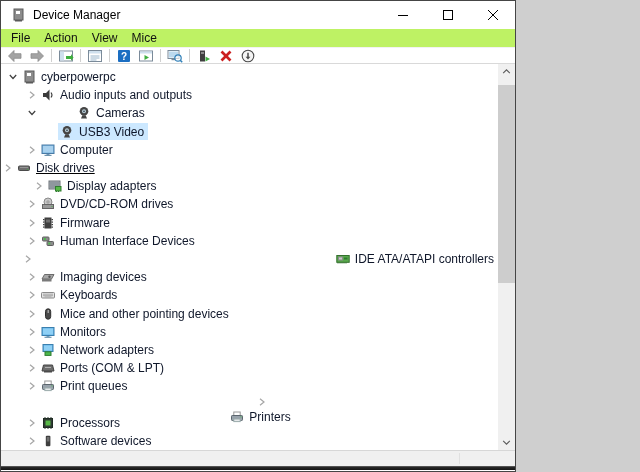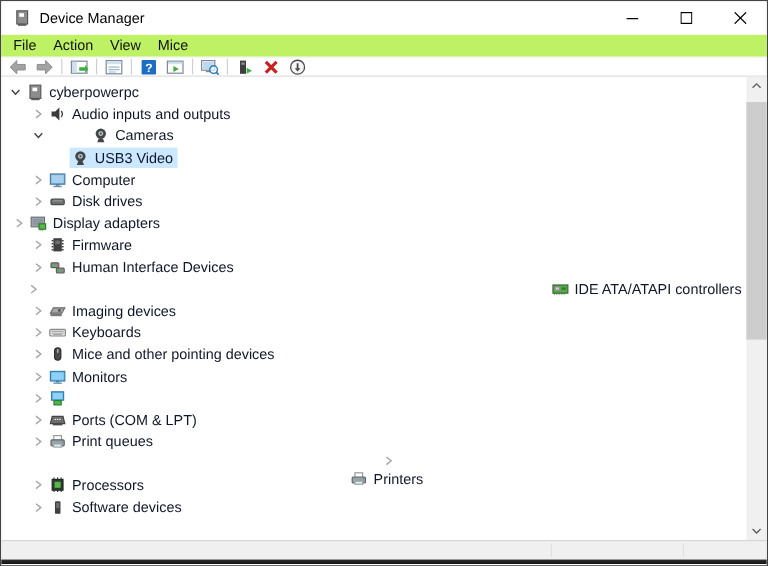--- a/index.html
+++ b/index.html
@@ -1,17 +1,17 @@
 <!DOCTYPE html>
 <html><head>
 <meta charset="utf-8">
 <style>
   html,body{margin:0;padding:0;background:#cfcfcf;font-family:"Liberation Sans",sans-serif;}
   *{box-sizing:border-box;}
-  .window{position:relative;width:640px;height:472px;background:#fff;border:1px solid #454545;overflow:hidden;}
+  .window{position:relative;width:516px;height:472px;background:#fff;border:1px solid #454545;overflow:hidden;}
   
   .titlebar{height:28px;display:flex;align-items:center;background:#fff;}
   .titlebar .app-icon{width:16px;height:16px;margin-left:9px;flex:0 0 16px;}
   .titlebar .title{font-size:12px;color:#000;margin-left:7px;flex:1;white-space:nowrap;}
   .caption-btn{width:45px;height:28px;display:flex;align-items:center;justify-content:center;}
   
   .menubar{height:19px;display:flex;align-items:center;padding-left:3px;background:#bef264;border-bottom:1px solid #f2f2f2;}
   .menubar .menu-item{font-size:12px;color:#111;padding:2px 7px;}
   
   .toolbar{height:16px;display:flex;align-items:center;background:#fff;border-bottom:1px solid #d9d9d9;padding-left:3px;}
@@ -242,50 +242,66 @@
           <div class="row-content">
             <span class="dev-icon"><svg viewBox="0 0 16 16" width="16" height="16">
                 <rect x="2" y="3" width="12" height="8.5" fill="#7db8e0" stroke="#4a7ba6"></rect>
                 <rect x="3" y="4" width="10" height="6.5" fill="#a9d1ee"></rect>
                 <rect x="6.5" y="11.5" width="3" height="1.3" fill="#4a7ba6"></rect>
                 <rect x="4.5" y="12.8" width="7" height="1.2" fill="#6f94ad"></rect>
               </svg></span>
             <span class="lbl">Computer</span>
           </div>
         </div>
-        <div class="row" style="padding-left: 24px;">
+        <div class="row" style=" text-decoration: underline;">
           <span class="expander">
             <svg viewBox="0 0 10 10" width="10" height="10">
               <polyline points="3,1.8 7,5 3,8.2" fill="none" stroke="#a6a6a6" stroke-width="1.2"></polyline>
             </svg>
           </span>
           <div class="row-content">
             <span class="dev-icon"><svg viewBox="0 0 16 16" width="16" height="16">
                 <rect x="2.5" y="6" width="11" height="4.5" rx="1" fill="#6e6e6e" stroke="#4a4a4a"></rect>
                 <line x1="4" y1="7.4" x2="12" y2="7.4" stroke="#9a9a9a"></line>
                 <circle cx="11.8" cy="9.3" r="0.6" fill="#3fae3f"></circle>
               </svg></span>
             <span class="lbl">Disk drives</span>
           </div>
         </div>
-        <div class="row" style="padding-left: 8px; align-items: center;">
+        <div class="row" style="padding-left: 31px; align-items: center;">
           <span class="expander">
             <svg viewBox="0 0 10 10" width="10" height="10">
               <polyline points="3,1.8 7,5 3,8.2" fill="none" stroke="#a6a6a6" stroke-width="1.2"></polyline>
             </svg>
           </span>
           <div class="row-content">
             <span class="dev-icon"><svg viewBox="0 0 16 16" width="16" height="16">
                 <rect x="2" y="3" width="11" height="8" fill="#b0b7bd" stroke="#6a7076"></rect>
                 <rect x="3" y="4" width="9" height="6" fill="#8f979e"></rect>
                 <rect x="8.5" y="8.5" width="5.5" height="4.5" fill="#58b947" stroke="#2f7d2f"></rect>
                 <line x1="9.5" y1="13" x2="9.5" y2="14" stroke="#2f7d2f"></line>
                 <line x1="11.5" y1="13" x2="11.5" y2="14" stroke="#2f7d2f"></line>
               </svg></span>
             <span class="lbl">Display adapters</span>
+          </div>
+        </div>
+        <div class="row" style="padding-left: 24px;">
+          <span class="expander">
+            <svg viewBox="0 0 10 10" width="10" height="10">
+              <polyline points="3,1.8 7,5 3,8.2" fill="none" stroke="#a6a6a6" stroke-width="1.2"></polyline>
+            </svg>
+          </span>
+          <div class="row-content">
+            <span class="dev-icon"><svg viewBox="0 0 16 16" width="16" height="16">
+                <circle cx="8" cy="6" r="4" fill="#c9c9c9" stroke="#8a8a8a"></circle>
+                <circle cx="8" cy="6" r="1.1" fill="#fff" stroke="#8a8a8a"></circle>
+                <rect x="2.5" y="8.5" width="11" height="4" fill="#9a9a9a" stroke="#666"></rect>
+                <circle cx="12" cy="10.5" r="0.6" fill="#3fae3f"></circle>
+              </svg></span>
+            <span class="lbl">DVD/CD-ROM drives</span>
           </div>
         </div>
         <div class="row" style="padding-left: 24px;">
           <span class="expander">
             <svg viewBox="0 0 10 10" width="10" height="10">
               <polyline points="3,1.8 7,5 3,8.2" fill="none" stroke="#a6a6a6" stroke-width="1.2"></polyline>
             </svg>
           </span>
           <div class="row-content">
             <span class="dev-icon"><svg viewBox="0 0 16 16" width="16" height="16">
@@ -405,20 +421,21 @@
             <svg viewBox="0 0 10 10" width="10" height="10">
               <polyline points="3,1.8 7,5 3,8.2" fill="none" stroke="#a6a6a6" stroke-width="1.2"></polyline>
             </svg>
           </span>
           <div class="row-content">
             <span class="dev-icon"><svg viewBox="0 0 16 16" width="16" height="16">
                 <rect x="3" y="2.5" width="10" height="7" fill="#62b4e8" stroke="#3a7fae"></rect>
                 <rect x="4" y="3.5" width="8" height="5" fill="#8fd0f5"></rect>
                 <rect x="5" y="9.8" width="6" height="3.6" fill="#4db84d" stroke="#2f7d2f"></rect>
               </svg></span>
+            <span class="lbl">Network adapters</span>
           </div>
         </div>
         <div class="row" style="padding-left: 24px;">
           <span class="expander">
             <svg viewBox="0 0 10 10" width="10" height="10">
               <polyline points="3,1.8 7,5 3,8.2" fill="none" stroke="#a6a6a6" stroke-width="1.2"></polyline>
             </svg>
           </span>
           <div class="row-content">
             <span class="dev-icon"><svg viewBox="0 0 16 16" width="16" height="16">

